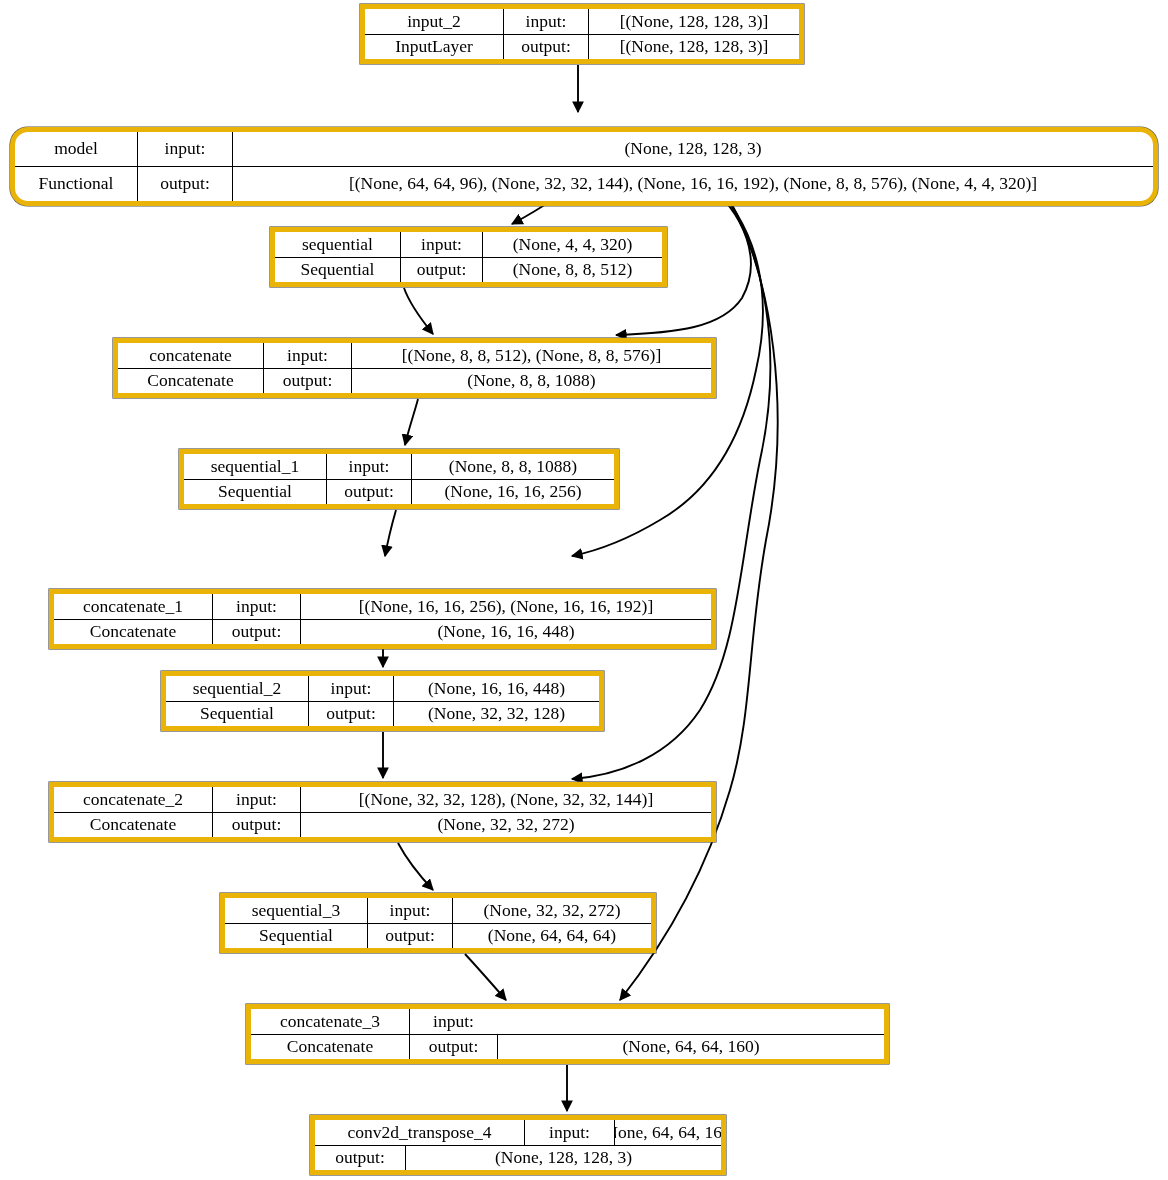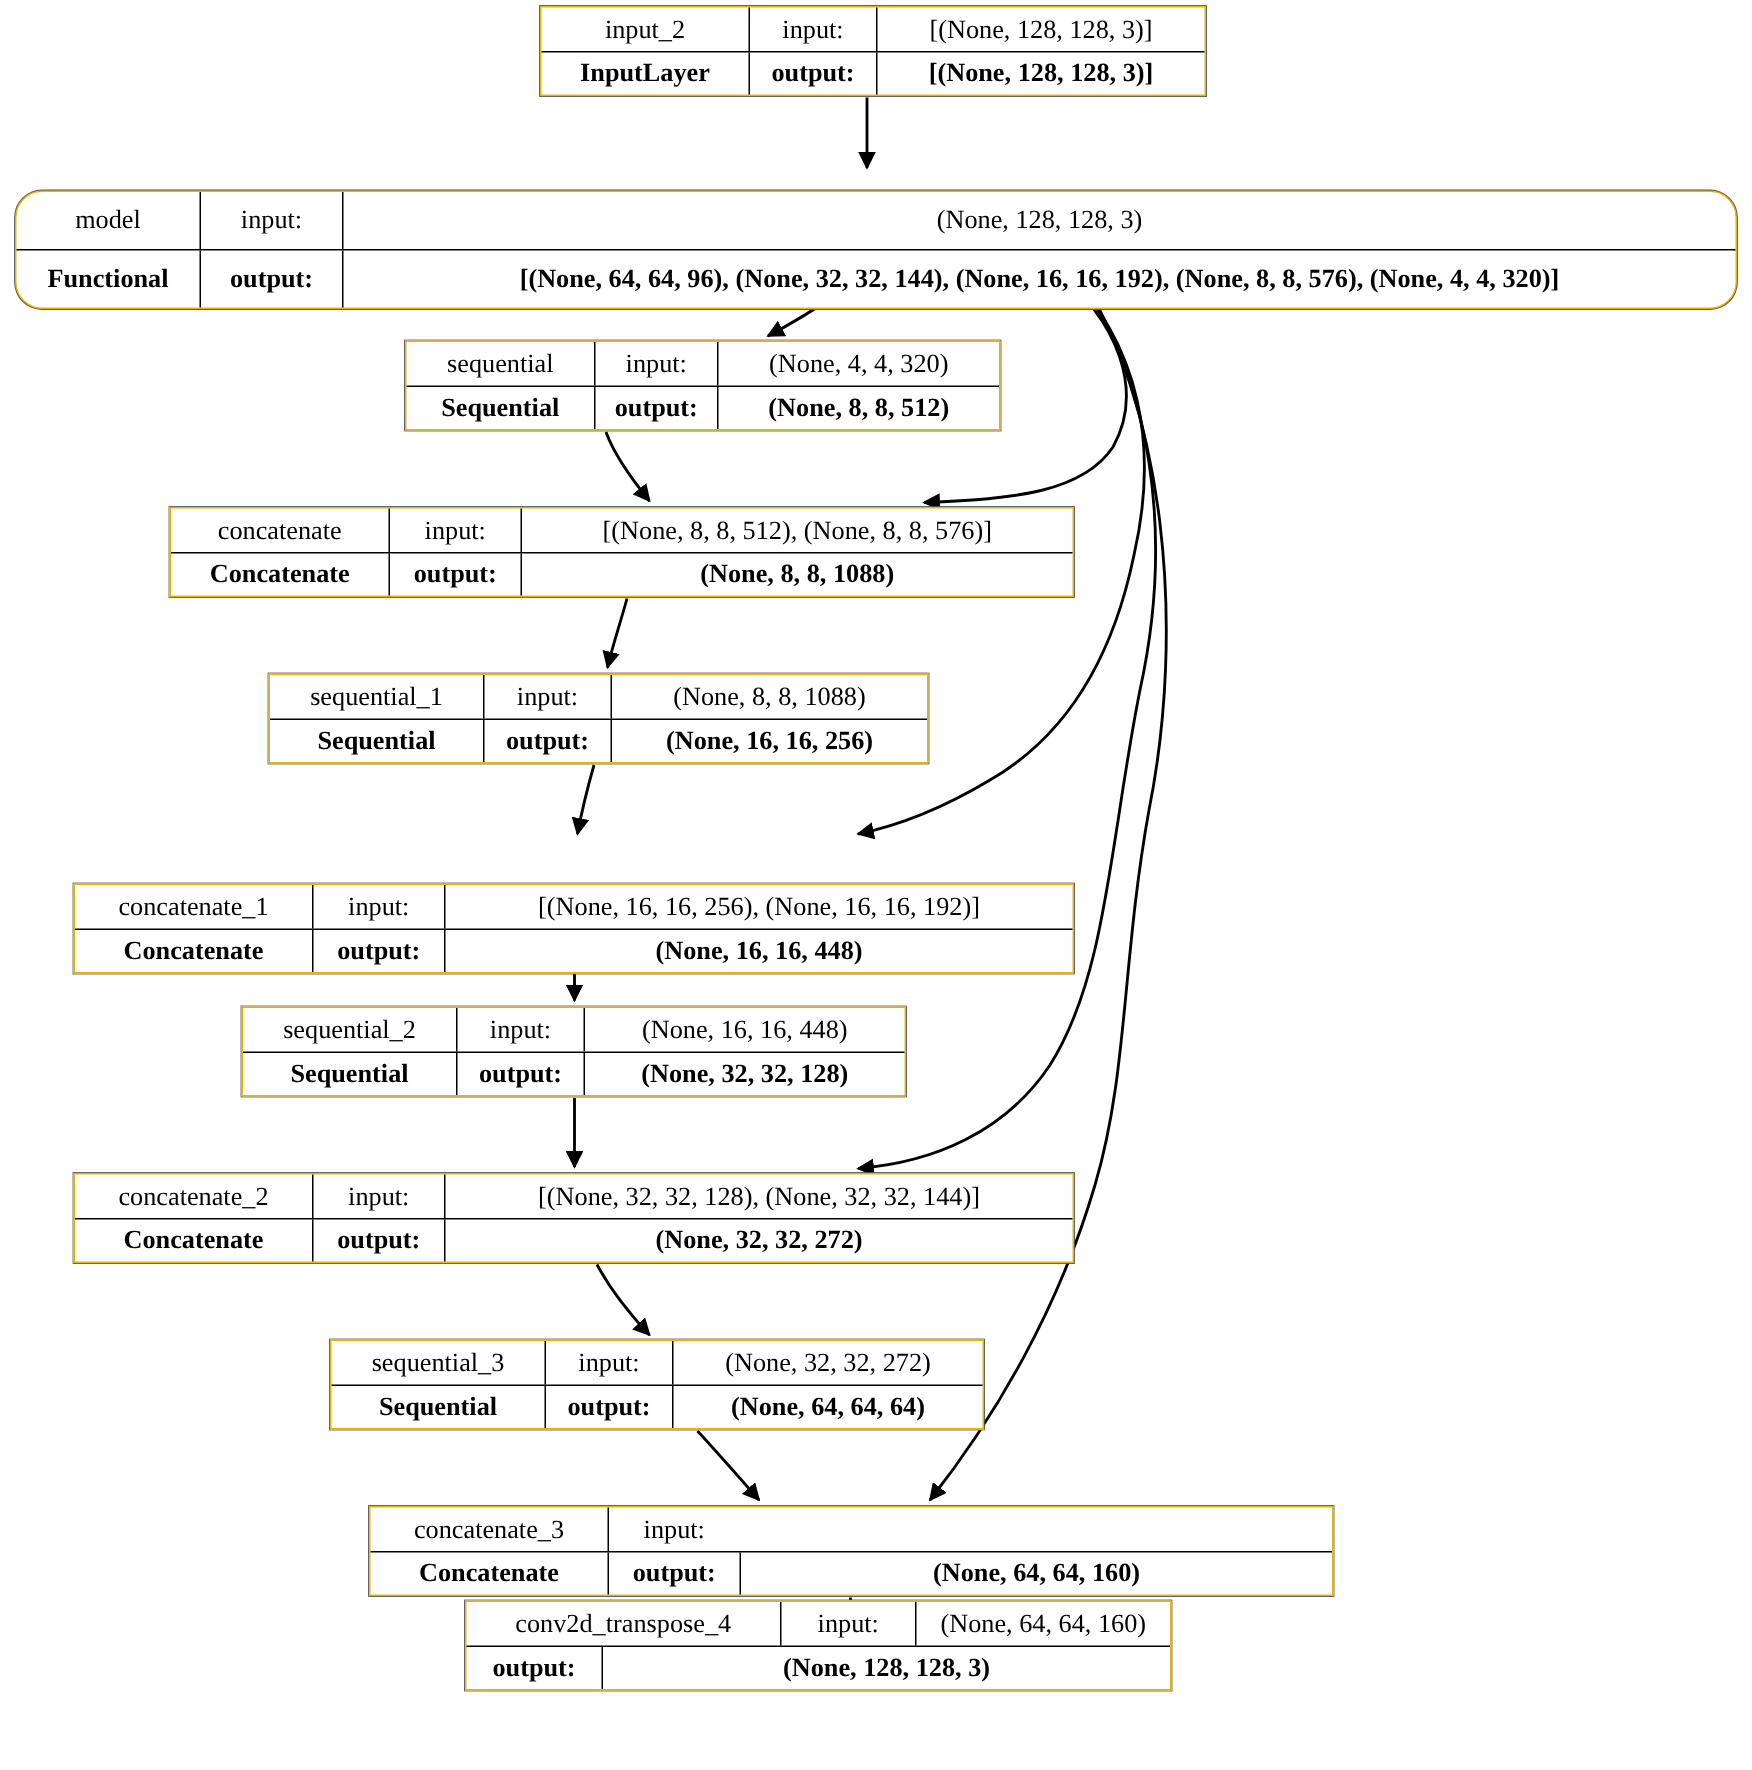--- a/index.html
+++ b/index.html
@@ -19,35 +19,34 @@
     position: absolute;
     left: 0;
     top: 0;
     width: 1168px;
     height: 1180px;
     pointer-events: none;
   }
   .node {
     position: absolute;
     box-sizing: border-box;
-    border: 1px solid #eab308;
+    border: 5px solid #eab308;
     background: #ffffff;
     display: flex;
     flex-direction: column;
     box-shadow: 0 0 0 0.6px #555;
   }
   .node-row {
     display: flex;
     flex-direction: row;
     flex: 1 1 0;
     min-height: 0;
   }
   .node-row + .node-row {
     border-top: 1px solid #000000;
-    font-weight: bold;
   }
   .cell {
     display: flex;
     align-items: center;
     justify-content: center;
     box-sizing: border-box;
     font-size: 17.5px;
     color: #000000;
     line-height: 1;
     white-space: nowrap;
@@ -226,21 +225,21 @@
       <div class="cell c-name" style="width:158px">concatenate_3</div>
       <div class="cell c-label" style="width:88px">input:</div>
     </div>
     <div class="node-row">
       <div class="cell c-name" style="width:158px">Concatenate</div>
       <div class="cell c-label" style="width:88px">output:</div>
       <div class="cell c-shape">(None, 64, 64, 160)</div>
     </div>
   </div>
 
-  <div class="node" style="left:310px; top:1067px; width:471px; height:60px;">
+  <div class="node" style="left:310px; top:1115px; width:416px; height:60px;">
     <div class="node-row">
       <div class="cell c-name" style="width:209px">conv2d_transpose_4</div>
       <div class="cell c-label" style="width:90px">input:</div>
       <div class="cell c-shape">(None, 64, 64, 160)</div>
     </div>
     <div class="node-row">
       <div class="cell c-label" style="width:90px">output:</div>
       <div class="cell c-shape">(None, 128, 128, 3)</div>
     </div>
   </div>

